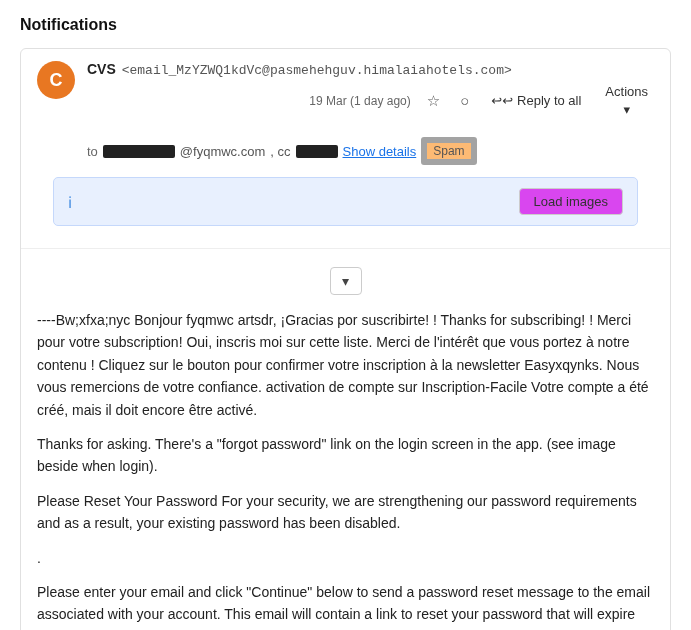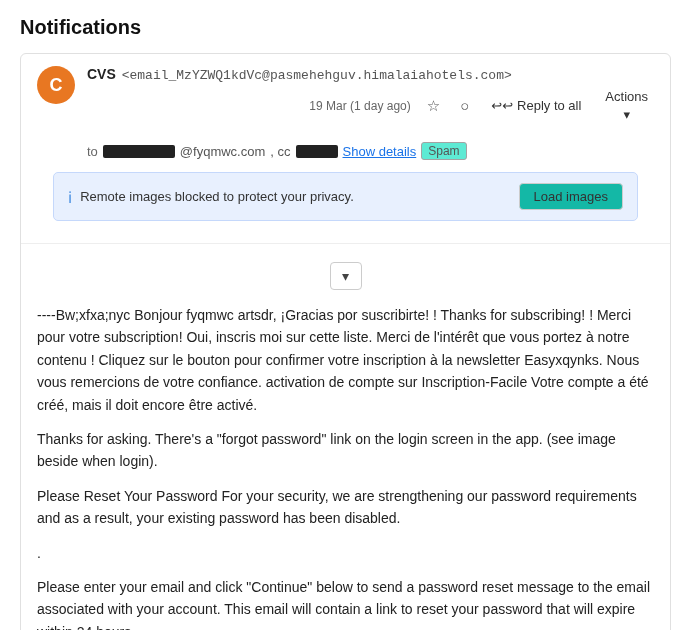--- a/index.html
+++ b/index.html
@@ -10,21 +10,21 @@
       color: #222;
       width: 691px;
       min-height: 630px;
     }
 
     .page-container {
       padding: 16px 20px;
     }
 
     .notifications-title {
-      font-size: 20px;
+      font-size: 16px;
       font-weight: bold;
       margin-bottom: 14px;
       color: #111;
     }
 
     .email-card {
       border: 1px solid #e0e0e0;
       border-radius: 6px;
       overflow: hidden;
     }
@@ -118,23 +118,23 @@
     }
 
     .show-details-link {
       color: #1a73e8;
       text-decoration: underline;
       cursor: pointer;
       font-size: 13px;
     }
 
     .spam-badge {
-      background: #5eead4;
+      background: #fdba74;
       color: #555;
-      border: 1px solid #a3a3a3;
+      border: 6px solid #a3a3a3;
       border-radius: 3px;
       padding: 1px 6px;
       font-size: 12px;
       cursor: pointer;
     }
 
     .icon-btn {
       background: none;
       border: none;
       cursor: pointer;
@@ -200,21 +200,21 @@
       color: #333;
     }
 
     .info-icon {
       color: #4a90e2;
       font-size: 16px;
       flex-shrink: 0;
     }
 
     .load-images-btn {
-      background: #14b8a6;
+      background: #d946ef;
       border: 1px solid #ccc;
       border-radius: 4px;
       padding: 5px 14px;
       font-size: 13px;
       cursor: pointer;
       white-space: nowrap;
       color: #333;
     }
 
     .email-body {
@@ -293,21 +293,20 @@
             <span class="redacted-block-sm"></span>
             <span class="show-details-link">Show details</span>
             <span class="spam-badge">Spam</span>
           </div>
         </div>
       </div>
 
       <div class="privacy-banner">
         <div class="privacy-banner-left">
           <span class="info-icon">ℹ</span>
-          <span>Remote images blocked to protect your privacy.</span>
         </div>
         <button class="load-images-btn">Load images</button>
       </div>
     </div>
 
     <div class="email-body">
       <div class="expand-btn-container">
         <button class="expand-btn">
           <span>▾</span>
         </button>

